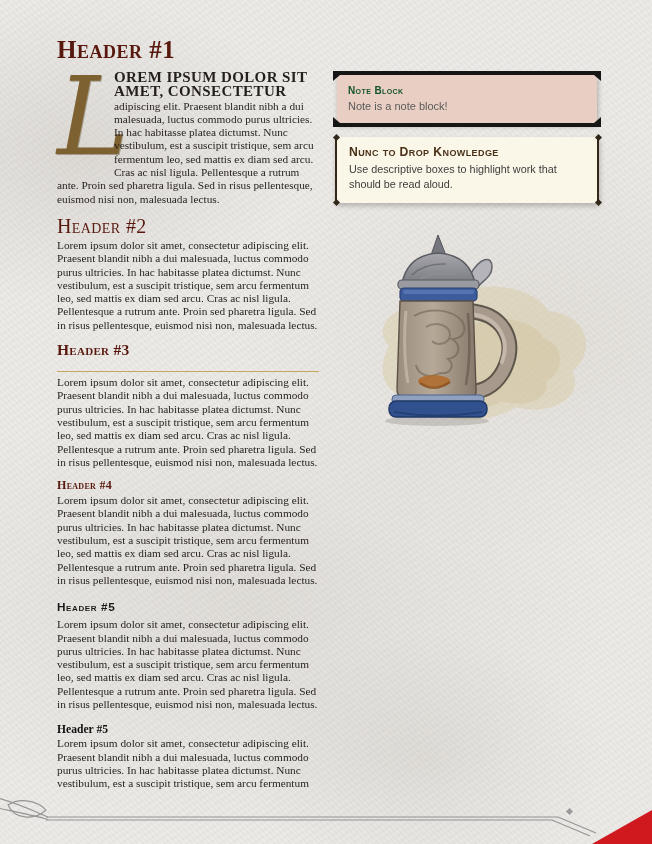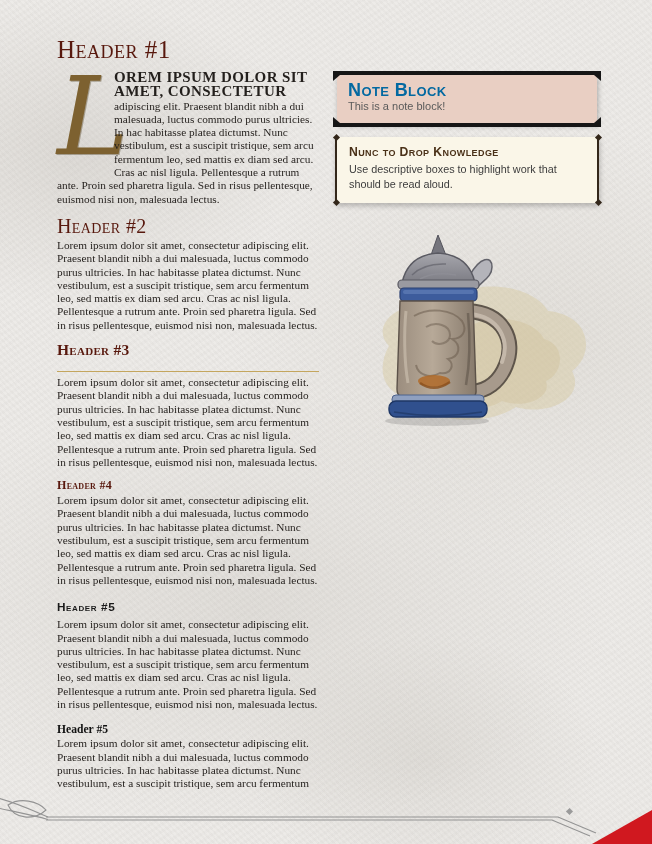--- a/index.html
+++ b/index.html
@@ -19,21 +19,21 @@
     color:#231f1c;
   }
 
   .col { position:absolute; }
   .col-left  { left:57px;  top:36px; width:262px; }
   .col-right { left:334px; top:62px; width:266px; }
 
   .body-text { font-size:11.3px; line-height:13.3px; color:#231f1c; text-align:left; }
 
   h1.doc-h1 {
-    font-variant:small-caps; font-weight:400; font-size:25px; line-height:27px;
+    font-variant:small-caps; font-weight:700; font-size:25px; line-height:27px;
     color:#58180D; letter-spacing:0.5px; margin-bottom:8px;
   }
   .sec { margin-top:9px; }
   h2.doc-h2 {
     font-variant:small-caps; font-weight:400; font-size:20px; line-height:22px;
     color:#58180D; letter-spacing:0.4px; margin-bottom:2px;
   }
   h3.doc-h3 {
     font-variant:small-caps; font-weight:700; font-size:15.5px; line-height:18px;
     color:#58180D; letter-spacing:0.3px;
@@ -69,21 +69,21 @@
   }
   .nb-bar { position:absolute; left:-4px; right:-4px; height:4px; background:#161616; }
   .nb-bar.top { top:-4px; }
   .nb-bar.bottom { bottom:-4px; }
   .nb-bar.top::before    { content:''; position:absolute; left:0;  top:4px; border-top:6px solid #161616; border-right:7px solid transparent; }
   .nb-bar.top::after     { content:''; position:absolute; right:0; top:4px; border-top:6px solid #161616; border-left:7px solid transparent; }
   .nb-bar.bottom::before { content:''; position:absolute; left:0;  bottom:4px; border-bottom:6px solid #161616; border-right:7px solid transparent; }
   .nb-bar.bottom::after  { content:''; position:absolute; right:0; bottom:4px; border-bottom:6px solid #161616; border-left:7px solid transparent; }
   .nb-title {
     font-family:"Liberation Sans", sans-serif; font-variant:small-caps; font-weight:700;
-    font-size:18px; line-height:15px; color:#0369a1; letter-spacing:0.4px;
+    font-size:10px; line-height:15px; color:#14532d; letter-spacing:0.4px;
   }
   .nb-body { font-family:"Liberation Sans", sans-serif; font-size:11px; line-height:14px; color:#5a5a5a; margin-top:1px; }
 
   
   .desc-box {
     position:relative; margin:14px 1px 0 1px; padding:8px 12px 11px 12px;
     background:#faf6e8; border-left:2px solid #33271a; border-right:2px solid #33271a;
     box-shadow:1px 3px 5px rgba(0,0,0,0.22);
   }
   .db-dot { position:absolute; width:5px; height:5px; background:#33271a; transform:rotate(45deg); }
@@ -142,21 +142,21 @@
     </section>
 
   </div>
 
   <div class="col col-right">
 
 
     <div class="note-block">
       <span class="nb-bar top"></span>
       <div class="nb-title">Note Block</div>
-      <div class="nb-body">This is a note block!</div>
+      <div class="nb-body">Note is a note block!</div>
       <span class="nb-bar bottom"></span>
     </div>
 
     <div class="desc-box">
       <span class="db-dot tl"></span>
       <span class="db-dot tr"></span>
       <span class="db-dot bl"></span>
       <span class="db-dot br"></span>
       <div class="db-title">Nunc to Drop Knowledge</div>
       <p class="db-body">Use descriptive boxes to highlight work that should be read aloud.</p>

